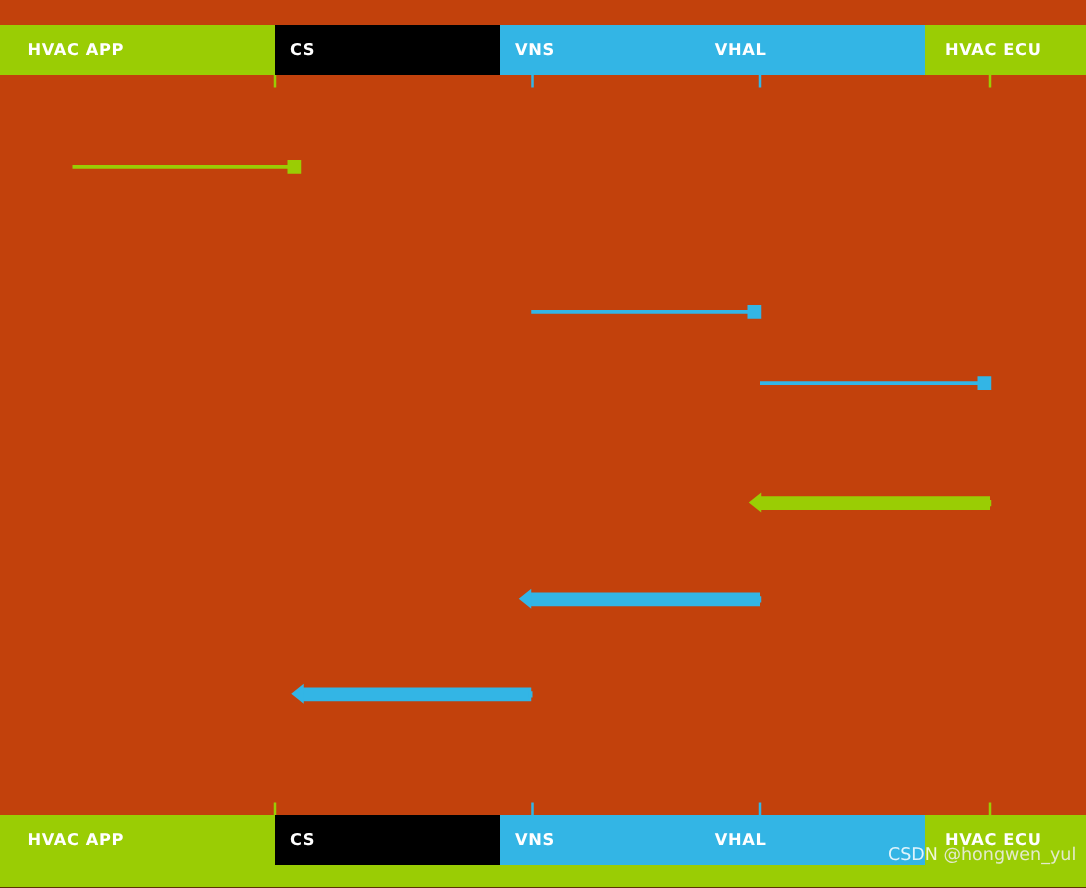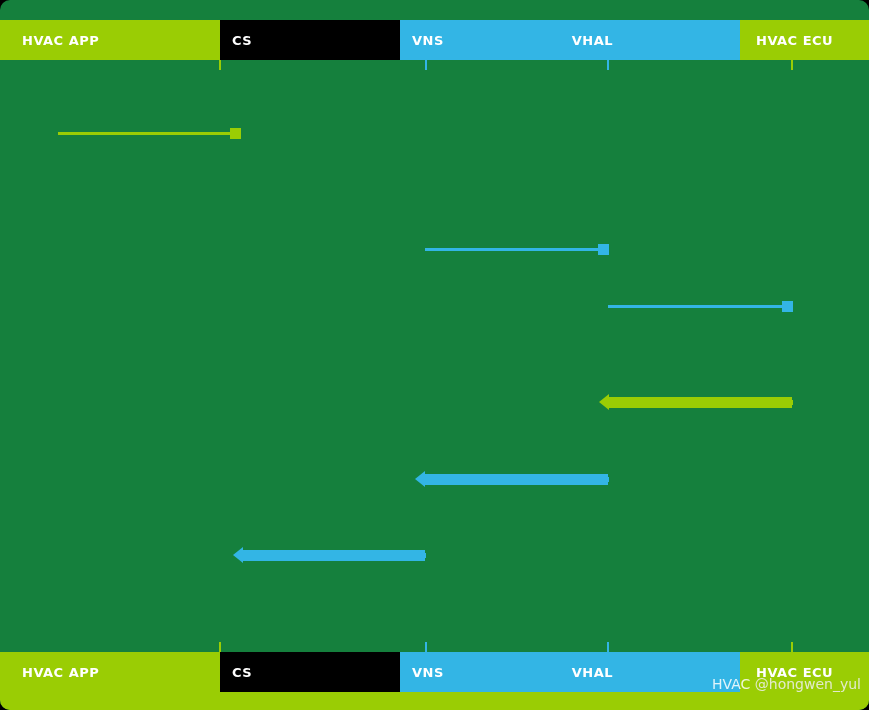--- a/index.html
+++ b/index.html
@@ -4,24 +4,23 @@
 <style>
   html, body {
     margin: 0;
     padding: 0;
     background: #000000;
   }
   #canvas {
     position: relative;
     width: 869px;
     height: 710px;
-    background: #15803d;
+    background: #c2410c;
     overflow: hidden;
     font-family: "DejaVu Sans", sans-serif;
-    border-radius: 10px;
   }
 
   
   .lane-bar {
     position: absolute;
     display: flex;
     align-items: center;
     box-sizing: border-box;
   }
   .lane-label {
@@ -195,17 +194,17 @@
     <span class="lane-label" style="margin-left:128px;">VHAL</span>
   </div>
 
   <div class="lane-bar bg-green" style="left:740px; top:652px; width:129px; height:40px;">
     <span class="lane-label" style="margin-left:16px;">HVAC  ECU</span>
   </div>
 
   <div id="footer-strip" style="top:692px; height:18px;"></div>
 
   <div id="watermark">
-    <span class="wm-brand">HVAC</span>
+    <span class="wm-brand">CSDN</span>
     <span>@hongwen_yul</span>
   </div>
 
 </div>
 
 </body></html>

